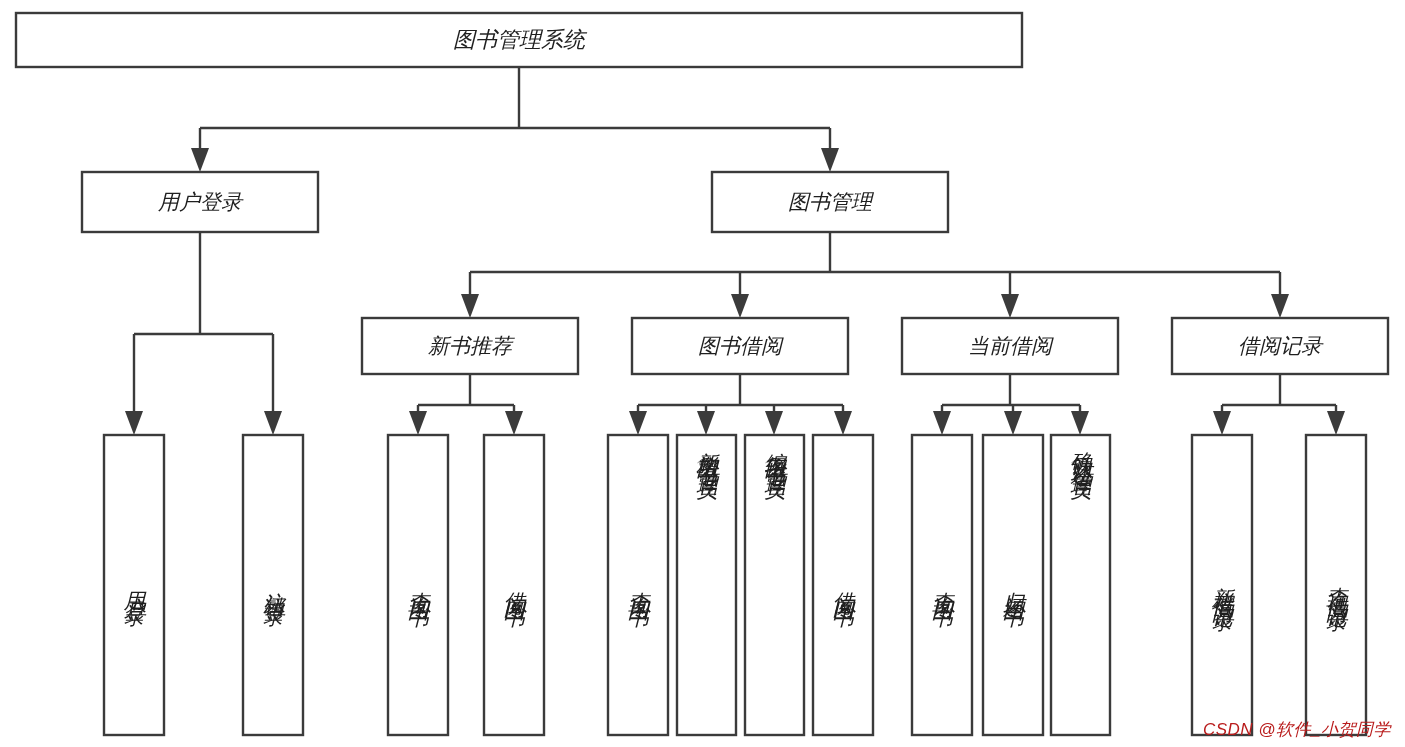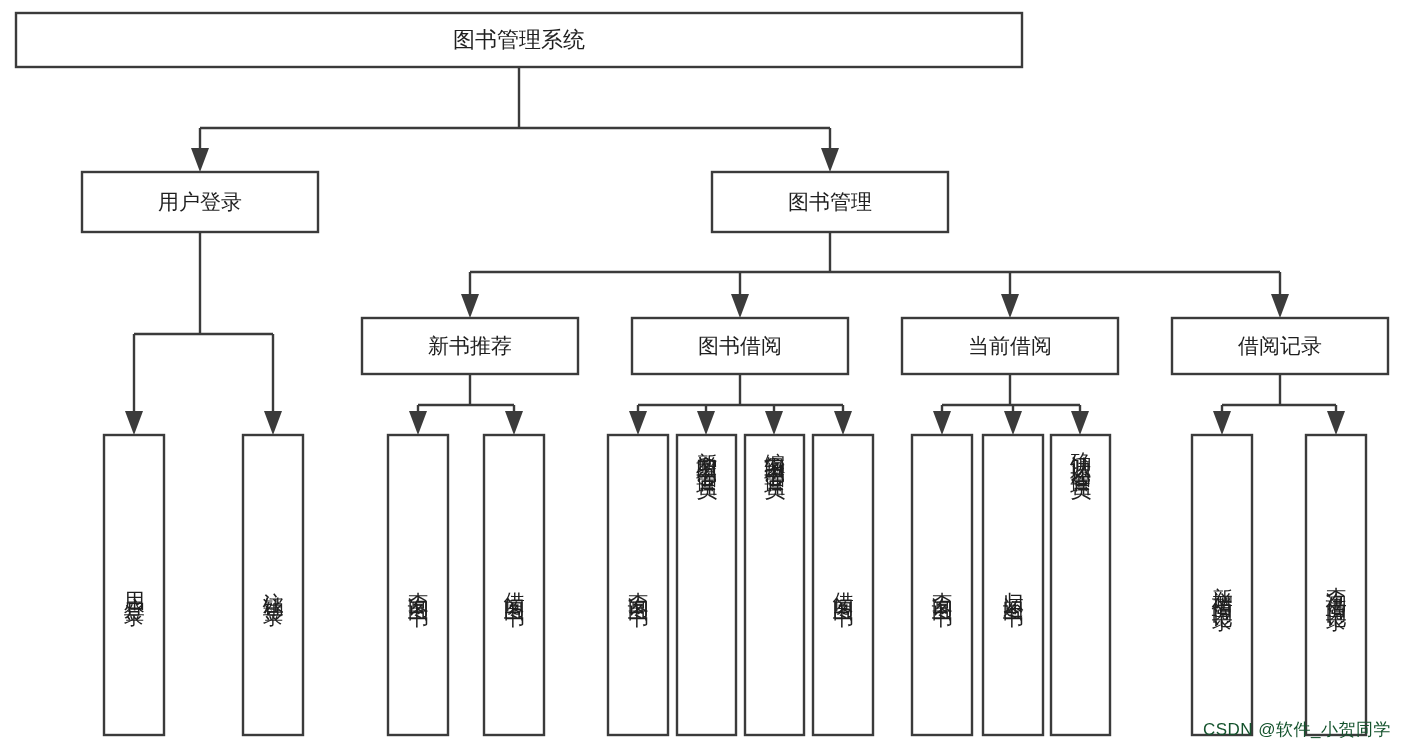--- a/index.html
+++ b/index.html
@@ -11,20 +11,21 @@
     width: 1405px;
     height: 747px;
     font-family: "Liberation Sans", "DejaVu Sans", sans-serif;
     overflow: hidden;
     position: relative;
   }
   #diagram-root {
     position: relative;
     width: 1405px;
     height: 747px;
+    font-style: italic;
   }
   svg.diagram-canvas {
     position: absolute;
     left: 0;
     top: 0;
     width: 1405px;
     height: 747px;
     display: block;
   }
   .node-box {
@@ -73,21 +74,21 @@
     color: #1f1f1f;
     white-space: nowrap;
     text-align: center;
   }
   .watermark {
     position: absolute;
     right: 14px;
     bottom: 6px;
     font-family: "Liberation Sans", "DejaVu Sans", sans-serif;
     font-size: 17px;
-    color: #14532d;
+    color: #b91c1c;
     white-space: nowrap;
     letter-spacing: 0.5px;
   }
 </style>
 </head>
 <body>
 
 <div id="diagram-root">
 
   <svg class="diagram-canvas" viewBox="0 0 1405 747">

